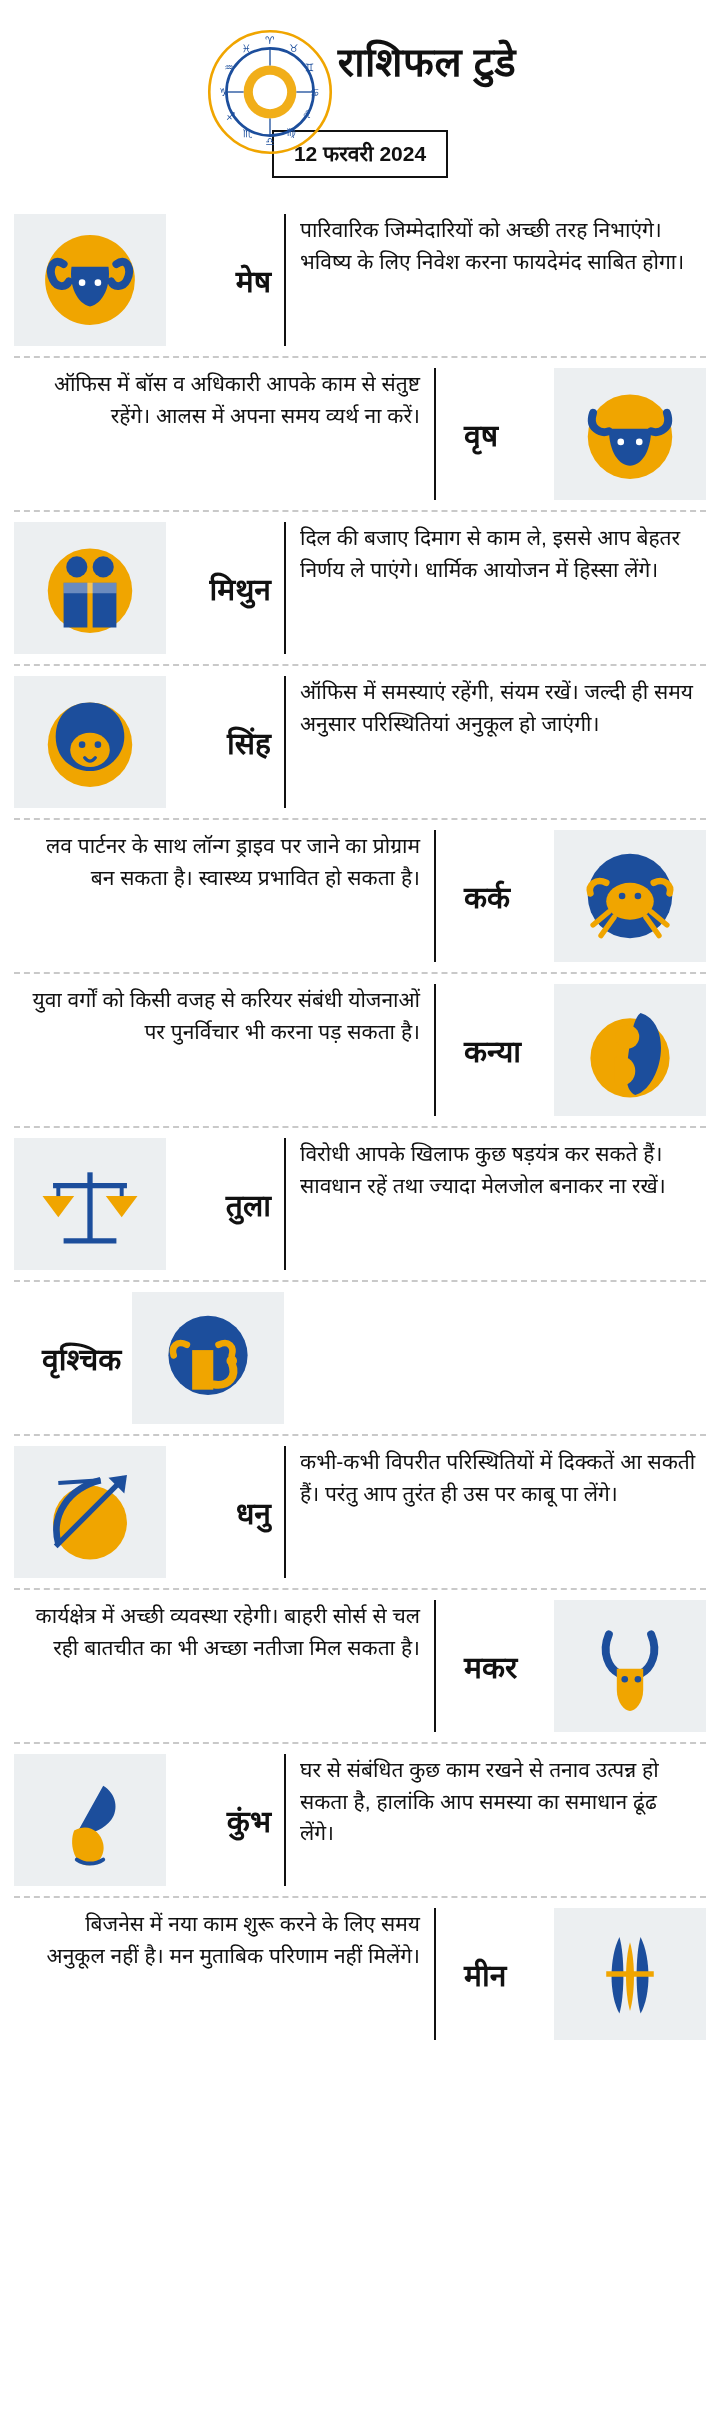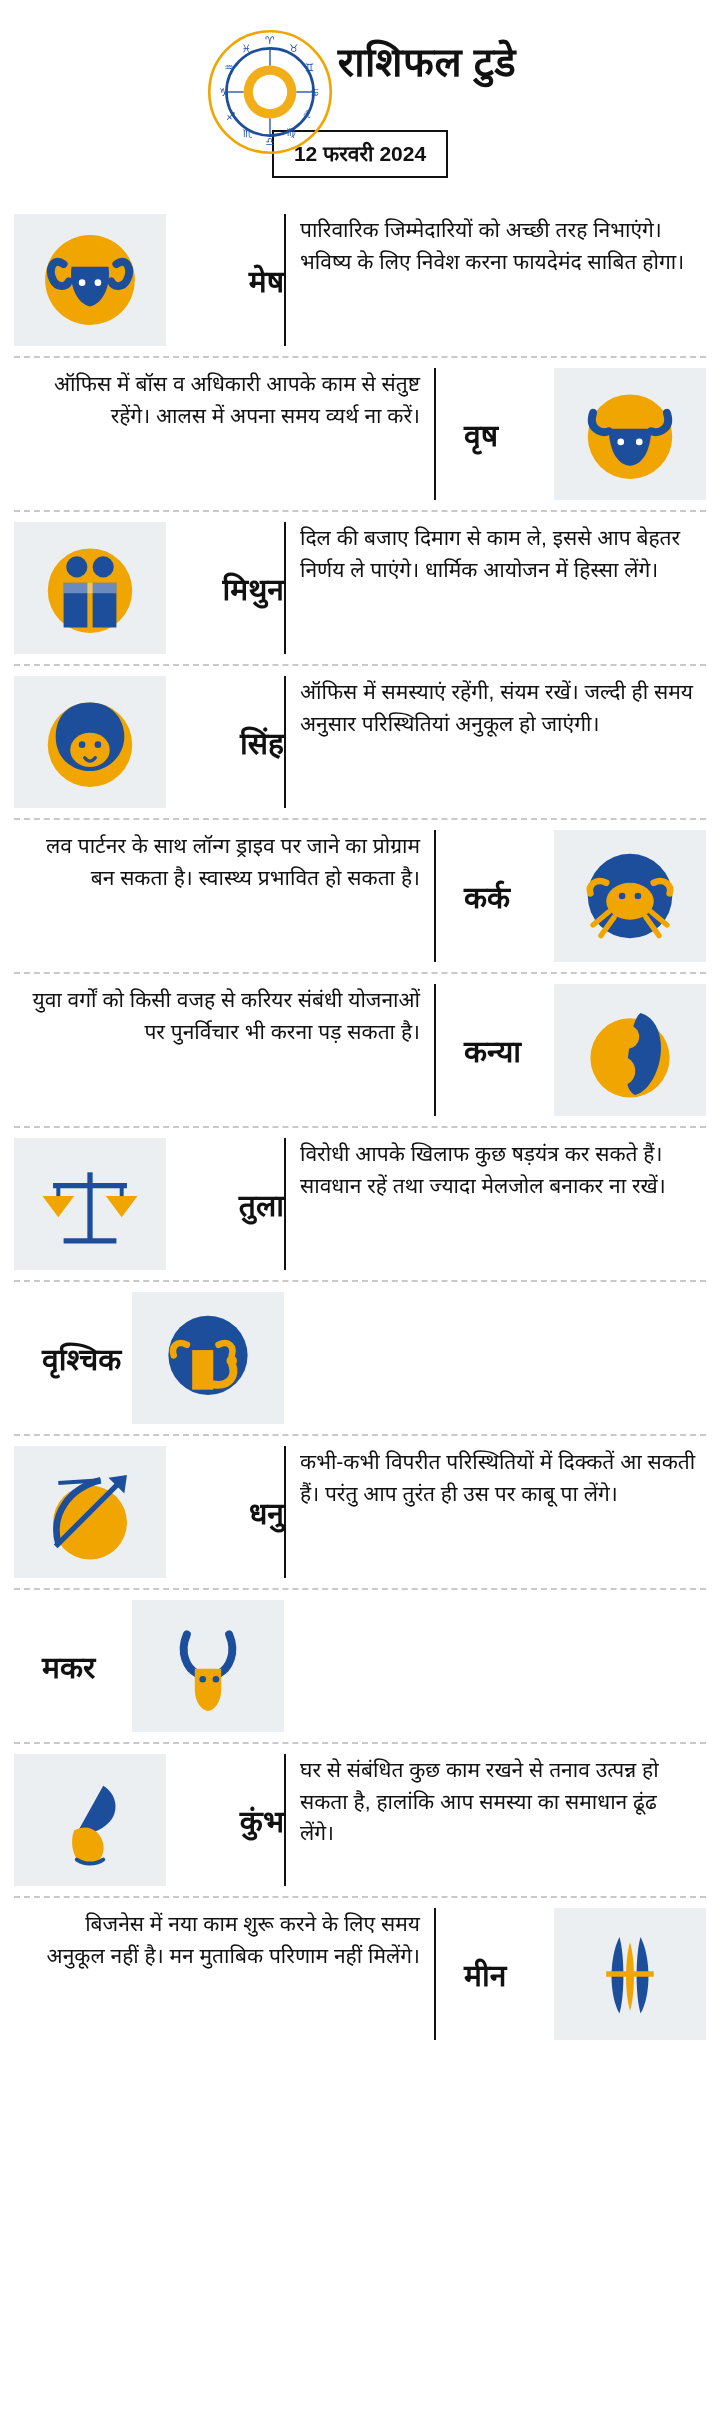--- a/index.html
+++ b/index.html
@@ -84,21 +84,21 @@
     background: #eceff1;
     position: relative;
   }
 
   .sign-cell {
     flex: 0 0 118px;
     display: flex;
     align-items: center;
     background: #ffffff;
   }
-  .sign-cell.align-right { justify-content: flex-end; padding-right: 0; }
+  .sign-cell.align-right { justify-content: flex-end; padding-right: 13px; }
   .sign-cell.align-left { justify-content: flex-start; padding-left: 28px; }
   .sign-name {
     font-size: 30px;
     font-weight: bold;
     color: #111111;
     white-space: nowrap;
   }
 
   .text-cell {
     flex: 1 1 auto;
@@ -334,20 +334,23 @@
       </div>
       <div class="sign-cell align-right">
         <span class="sign-name">धनु</span>
       </div>
       <div class="text-cell divider-v-left">
         <div class="pred left">कभी-कभी विपरीत परिस्थितियों में दिक्कतें आ सकती हैं। परंतु आप तुरंत ही उस पर काबू पा लेंगे।</div>
       </div>
     </div>
 
     <div class="row right-art sep">
+      <div class="text-cell divider-v-right">
+        <div class="pred right">कार्यक्षेत्र में अच्छी व्यवस्था रहेगी। बाहरी सोर्स से चल रही बातचीत का भी अच्छा नतीजा मिल सकता है।</div>
+      </div>
       <div class="sign-cell align-left">
         <span class="sign-name">मकर</span>
       </div>
       <div class="art-cell">
         <svg class="icon-art" viewBox="0 0 100 100" aria-hidden="true">
           <circle cx="50" cy="52" r="32" fill="#ECEFF1"></circle>
           <path d="M34 26c-6 14 0 26 8 30" fill="none" stroke="#1C4E9C" stroke-width="6" stroke-linecap="round"></path>
           <path d="M66 26c6 14 0 26-8 30" fill="none" stroke="#1C4E9C" stroke-width="6" stroke-linecap="round"></path>
           <path d="M40 52h20v16c0 10-6 16-10 16s-10-6-10-16z" fill="#F0A500"></path>
           <circle cx="46" cy="60" r="2.5" fill="#1C4E9C"></circle>

